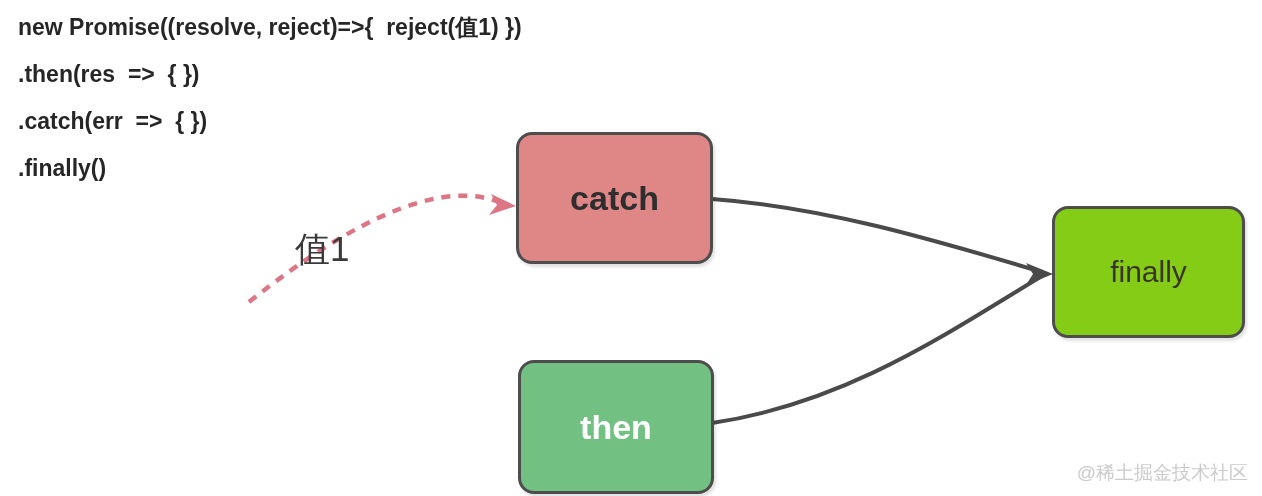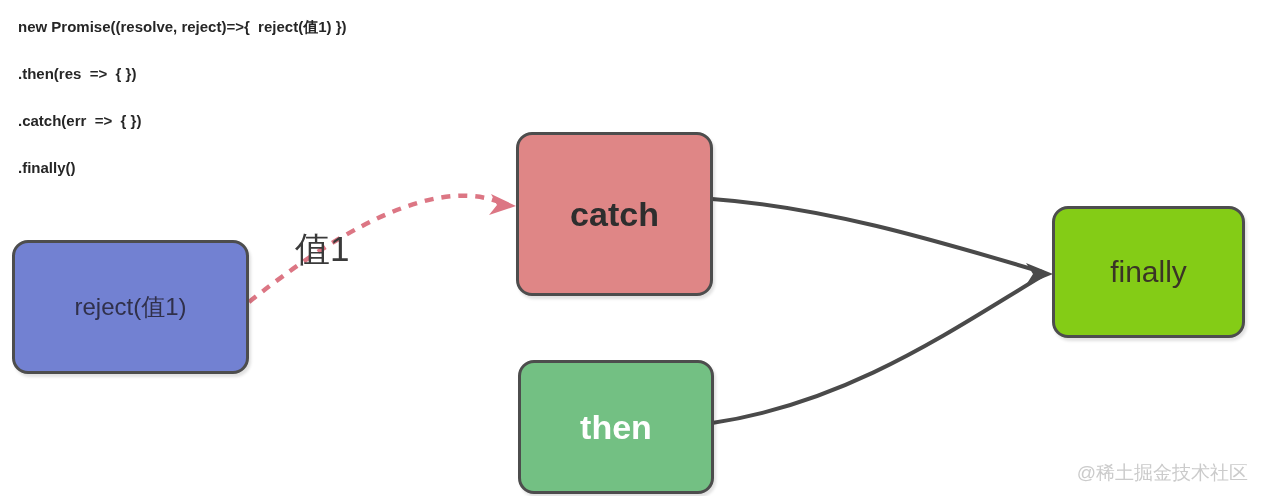--- a/index.html
+++ b/index.html
@@ -12,21 +12,21 @@
     font-family: "Liberation Sans", sans-serif;
   }
   .code {
     position: absolute;
     left: 18px;
     top: 12px;
     z-index: 3;
   }
   .code-line {
     font-family: "Liberation Sans", sans-serif;
-    font-size: 15px;
+    font-size: 23px;
     font-weight: 700;
     color: #262626;
     white-space: pre;
     height: 47px;
     line-height: 30px;
   }
   .edges-layer {
     position: absolute;
     left: 0; top: 0;
     width: 1262px;
@@ -50,21 +50,21 @@
     box-sizing: border-box;
     border: 3px solid #4d4d4d;
     border-radius: 16px;
     display: flex;
     align-items: center;
     justify-content: center;
     z-index: 2;
     box-shadow: 2px 3px 3px rgba(0,0,0,0.12);
   }
   .node-reject  { left: 12px;   top: 240px; width: 237px; height: 134px; }
-  .node-catch   { left: 516px;  top: 132px; width: 197px; height: 164px; }
+  .node-catch   { left: 516px;  top: 132px; width: 197px; height: 132px; }
   .node-then    { left: 518px;  top: 360px; width: 196px; height: 134px; }
   .node-finally { left: 1052px; top: 206px; width: 193px; height: 132px; }
   .node-label { font-family: "Liberation Sans", sans-serif; }
   .label-reject  { font-size: 24px; font-weight: 400; }
   .label-catch   { font-size: 34px; font-weight: 700; }
   .label-then    { font-size: 34px; font-weight: 700; }
   .label-finally { font-size: 30px; font-weight: 400; }
   .edge-label {
     position: absolute;
     left: 295px;
@@ -97,23 +97,20 @@
   </div>
 
   <svg class="edges-layer" viewBox="0 0 1262 496" xmlns="http://www.w3.org/2000/svg">
     <path class="edge-dashed" d="M 249 302 Q 420 166 504 204" style="stroke: rgb(220, 118, 132);"></path>
     <polygon points="516,206 491,194 497,205 489,215" style="fill: rgb(220, 118, 132);"></polygon>
     <path class="edge-solid" d="M 712 199 C 822 207, 928 238, 1042 272" style="stroke: rgb(74, 74, 74);"></path>
     <path class="edge-solid" d="M 712 423 C 848 403, 952 330, 1042 276" style="stroke: rgb(74, 74, 74);"></path>
     <polygon points="1053,274 1026,263 1033,274 1026,285" style="fill: rgb(74, 74, 74);"></polygon>
   </svg>
 
-  <div class="node node-reject" style="background: rgb(114, 129, 210);">
-    <span class="node-label label-reject" style="color: rgb(48, 48, 74);">reject(值1)</span>
-  </div>
 
   <div class="node node-catch" style="background: rgb(223, 134, 134);">
     <span class="node-label label-catch" style="color: rgb(46, 46, 46);">catch</span>
   </div>
 
   <div class="node node-then" style="background: rgb(115, 192, 131);">
     <span class="node-label label-then" style="color: rgb(255, 255, 255);">then</span>
   </div>
 
   <div class="node node-finally" style="background: #84cc16;">

